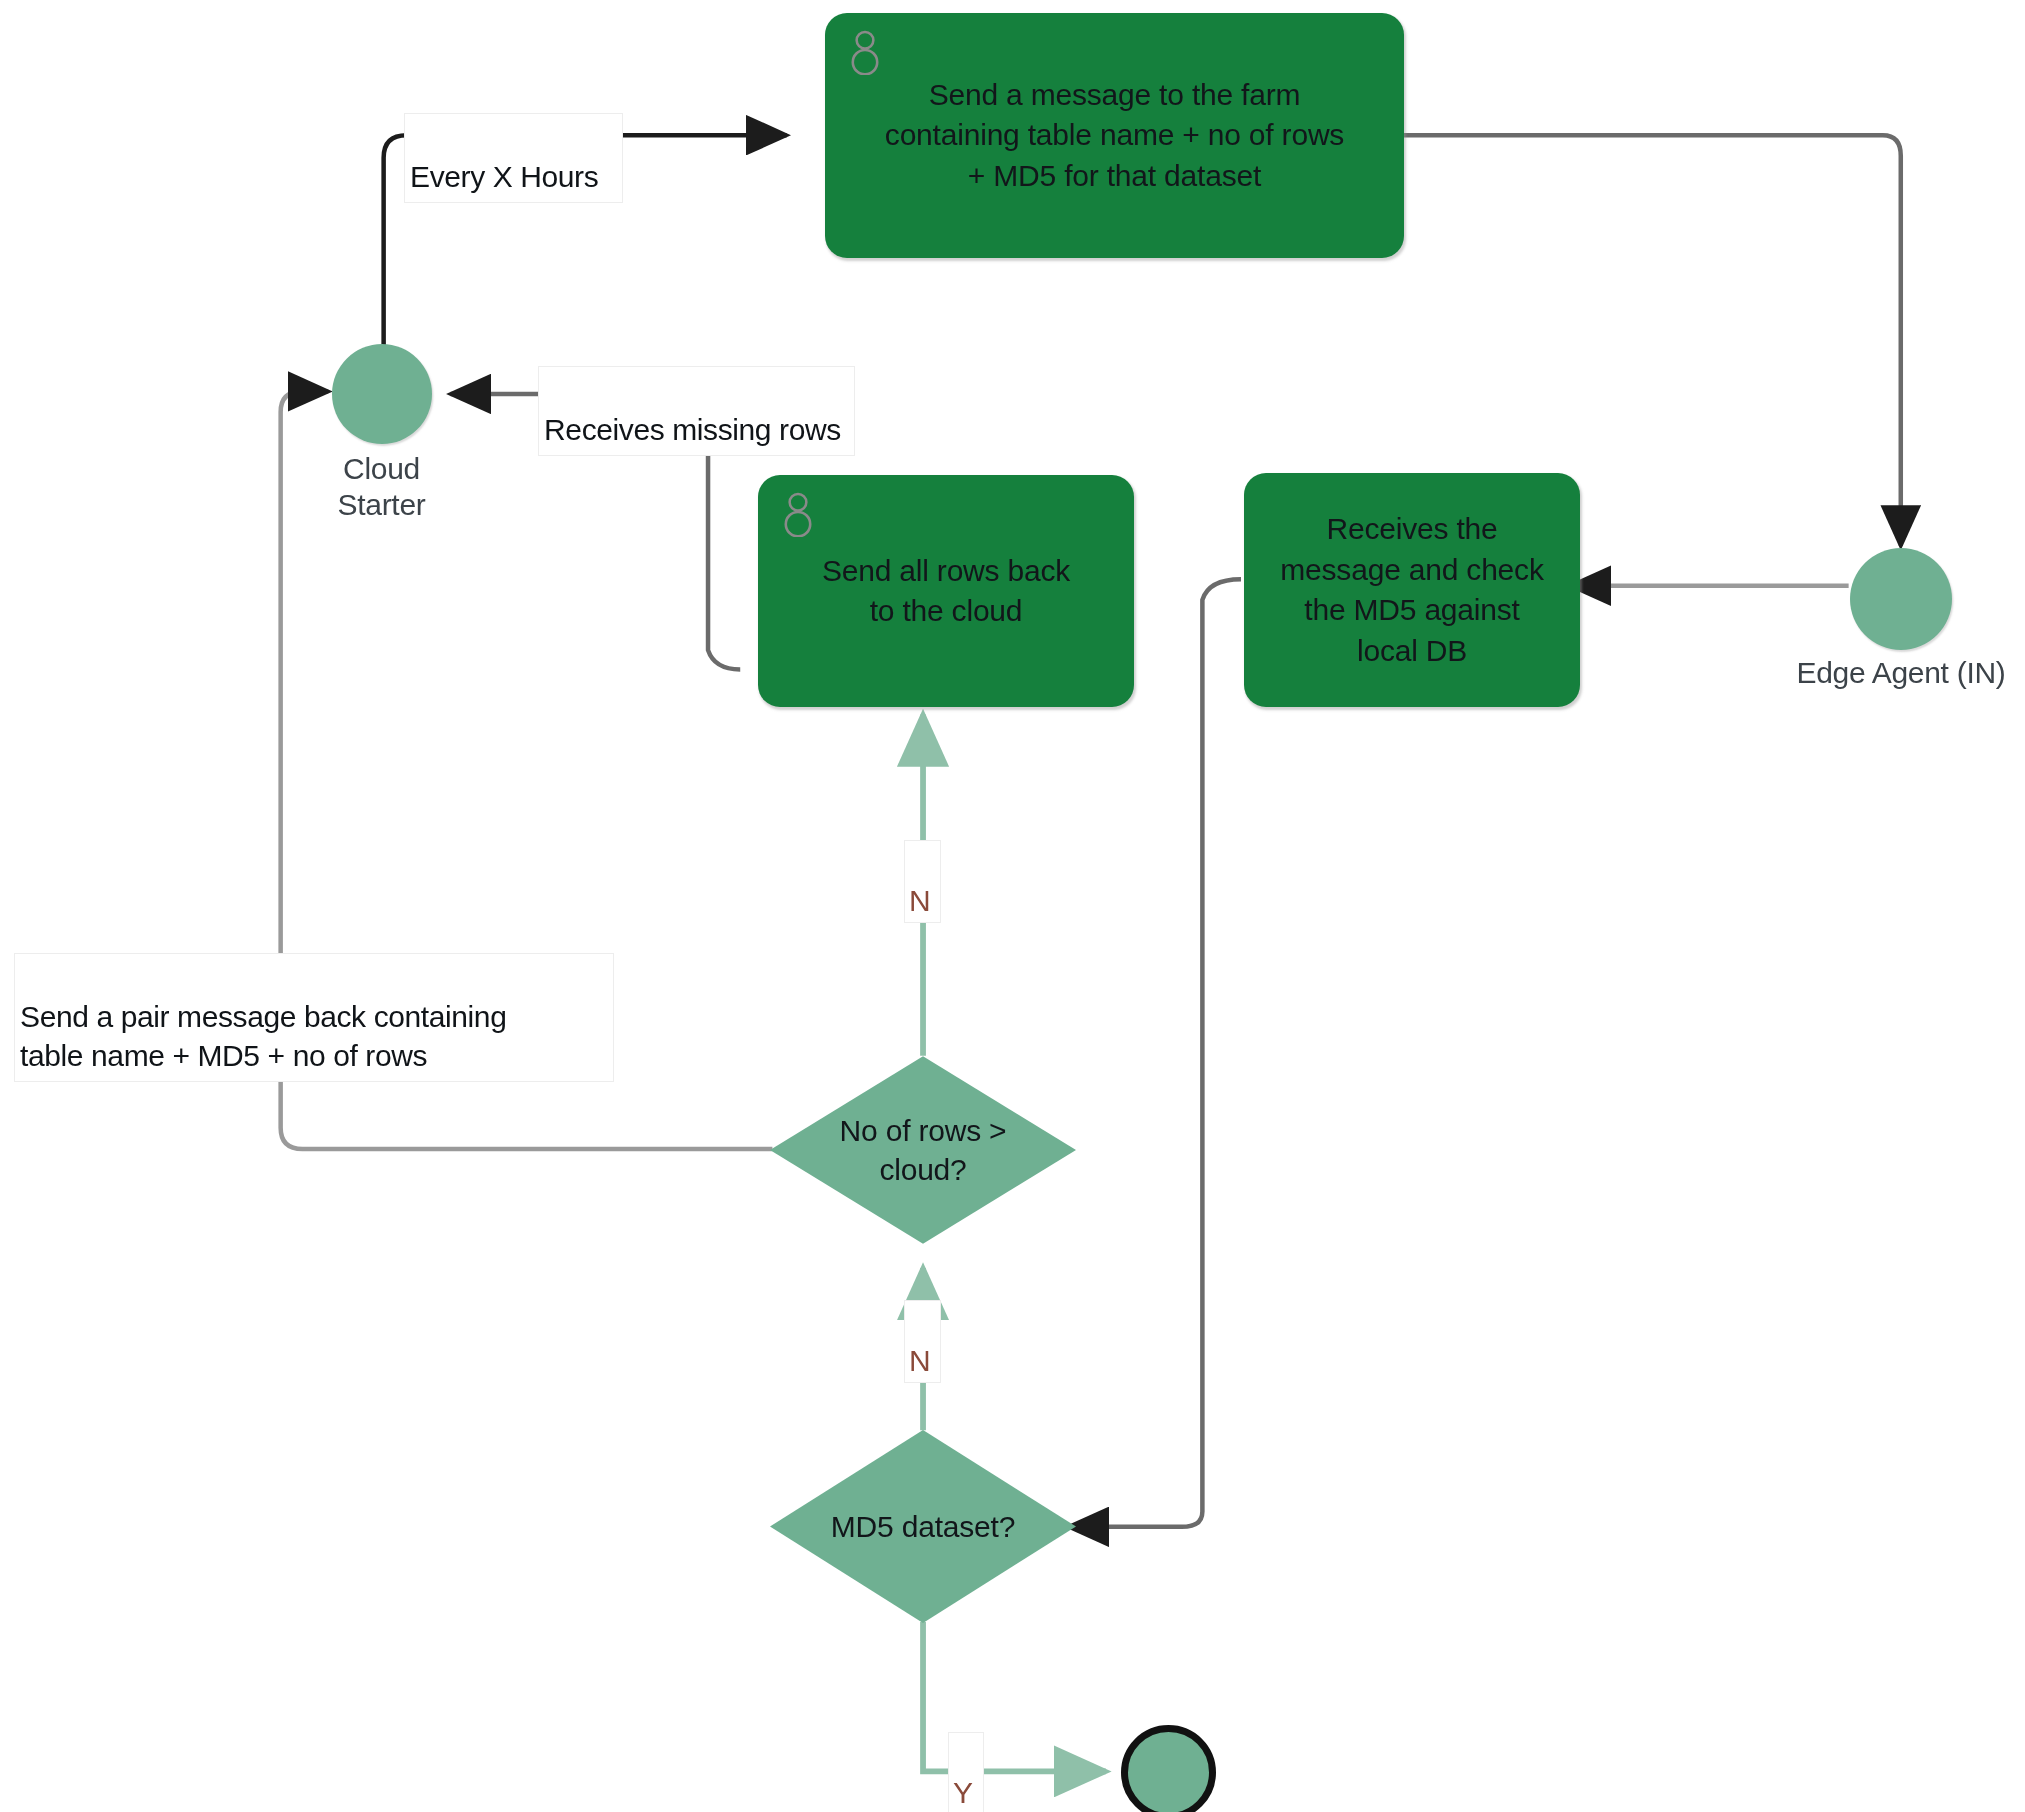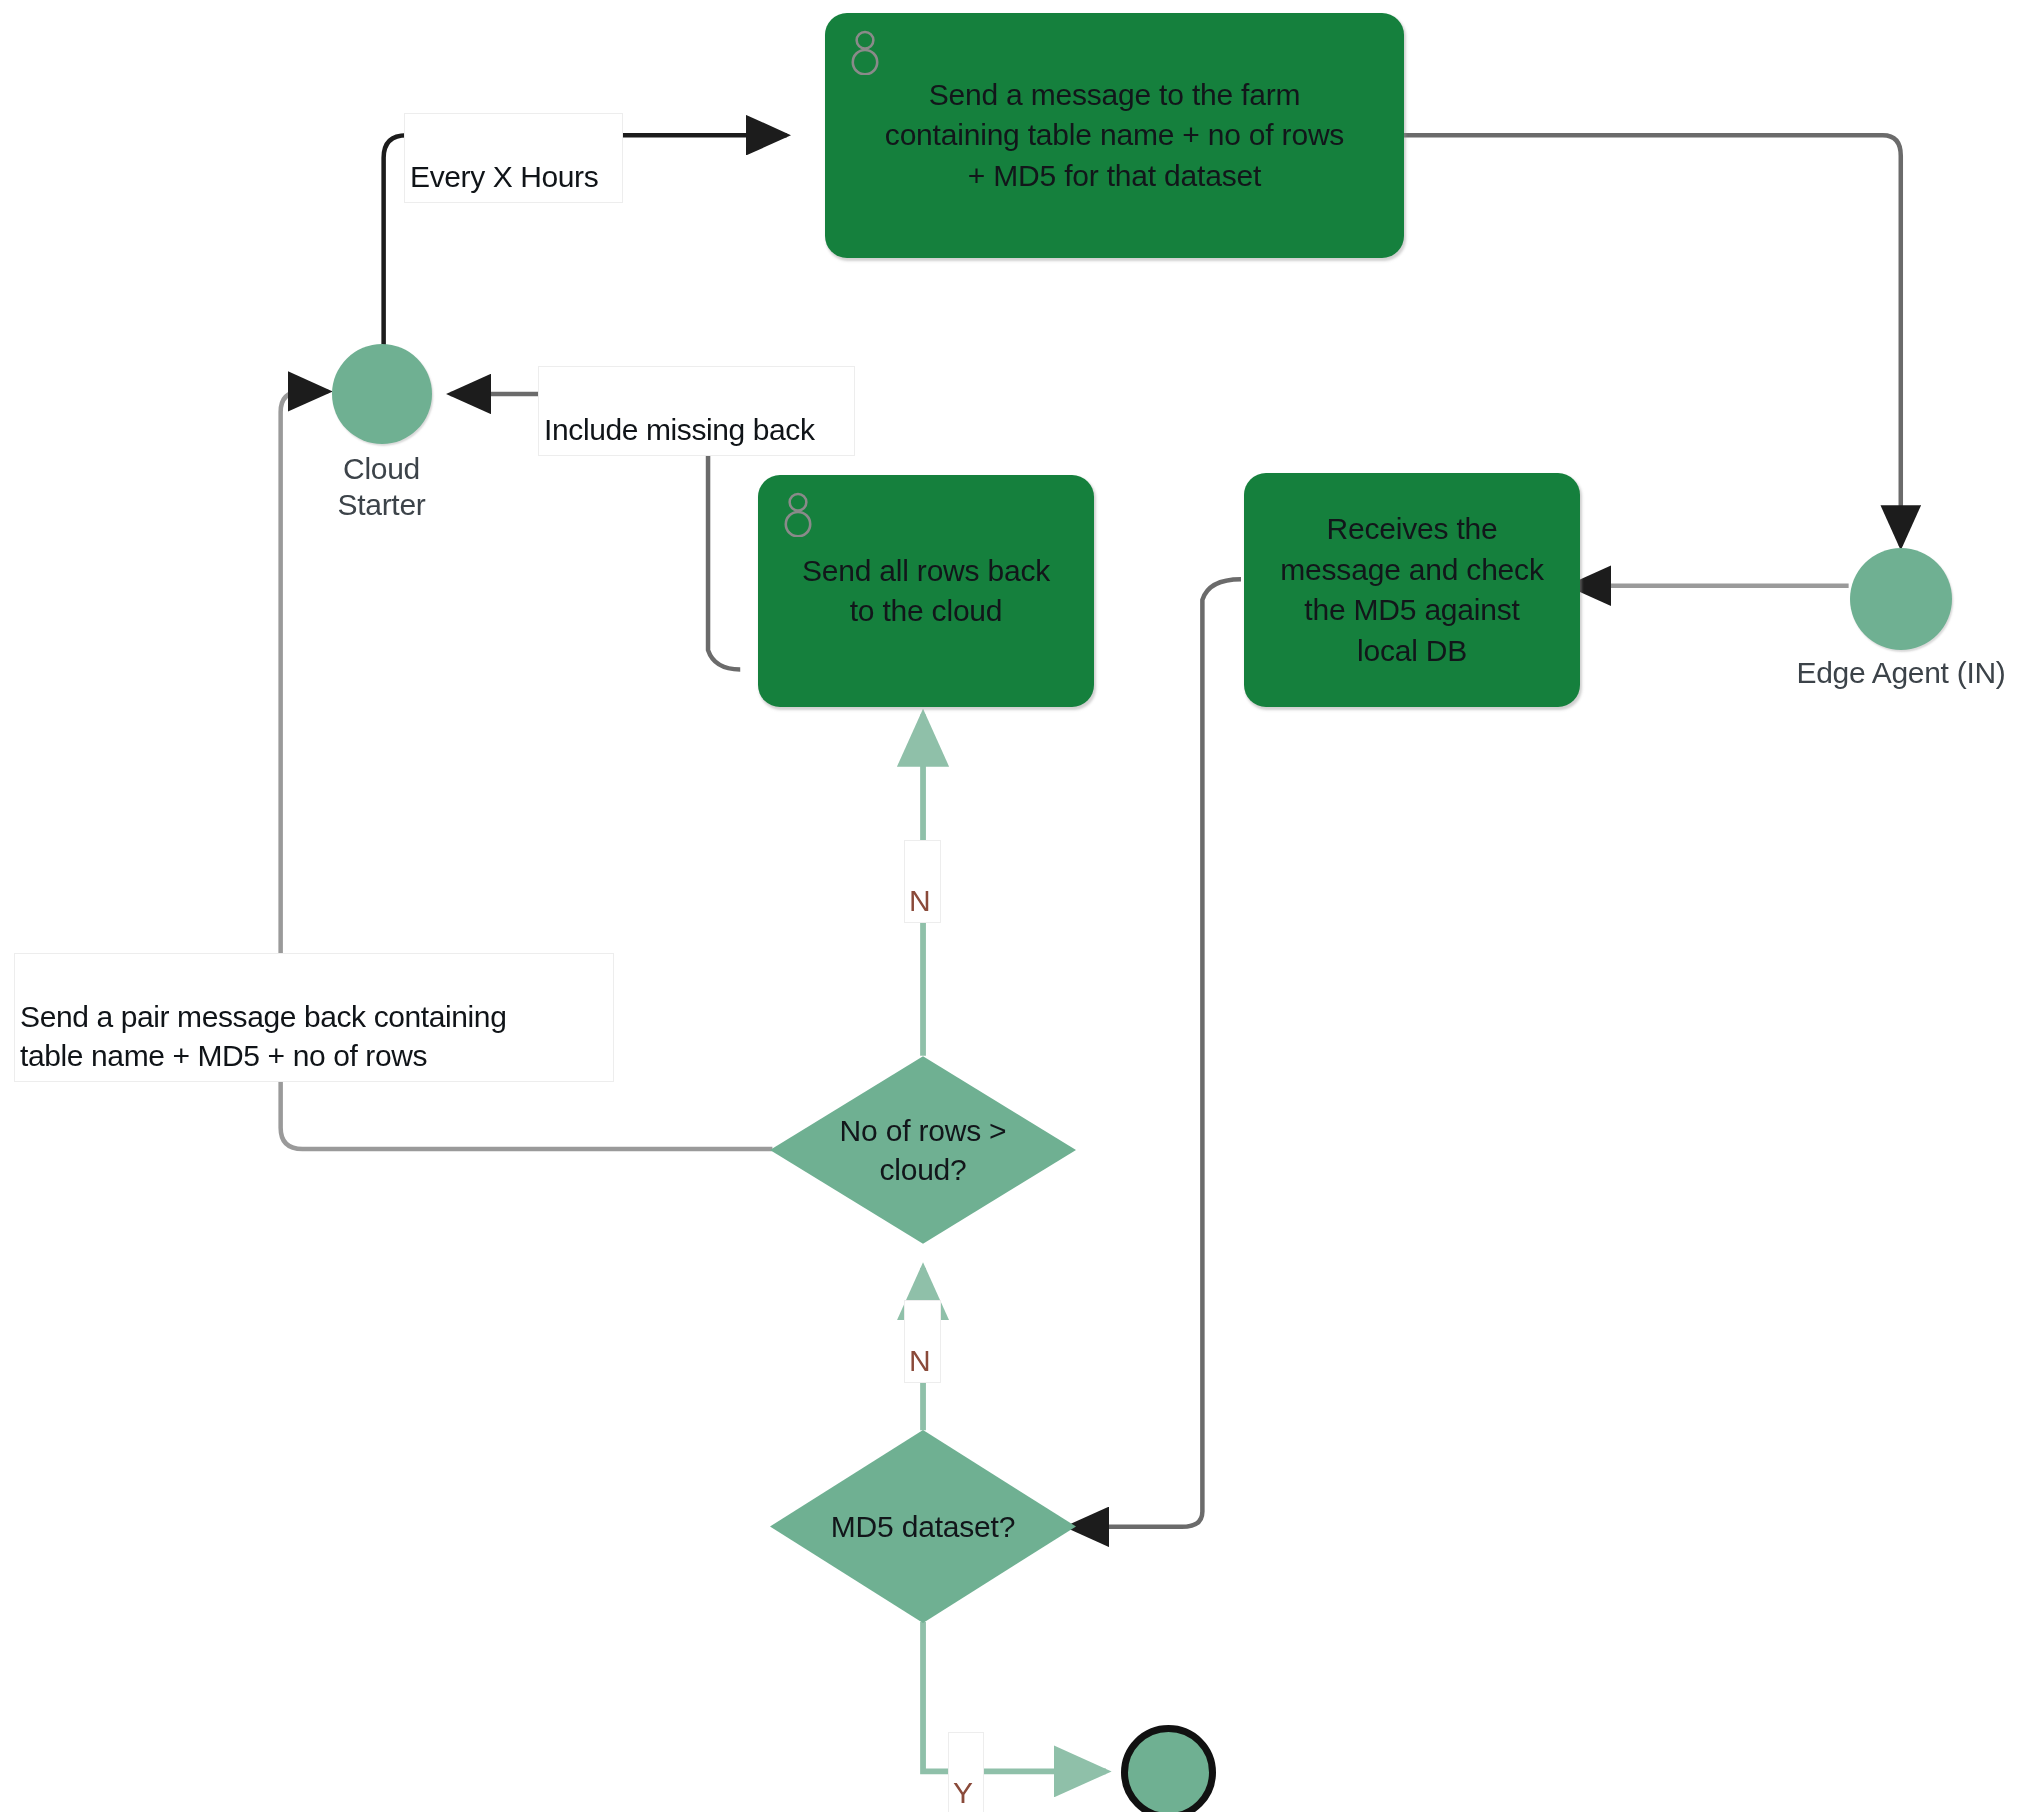--- a/index.html
+++ b/index.html
@@ -177,24 +177,24 @@
 
   <div class="edge-label" style="left:404px; top:113px; width:219px;">
     <span>Every X Hours</span>
   </div>
 
   <div class="node circle" style="left:332px; top:344px; width:100px; height:100px;"></div>
   <div class="node-caption" style="left:285px; top:451px; width:193px;">Cloud
 Starter</div>
 
   <div class="edge-label" style="left:538px; top:366px; width:317px;">
-    <span>Include missing back</span>
-  </div>
-
-  <div class="node task" style="left:758px; top:475px; width:336px; height:232px;text-align:center;">
+    <span>Receives missing rows</span>
+  </div>
+
+  <div class="node task" style="left:758px; top:475px; width:376px; height:232px;text-align:center;">
     <svg class="actor-icon" viewBox="0 0 56 70" xmlns="http://www.w3.org/2000/svg">
       <circle cx="28" cy="16" r="13" fill="none" stroke="#8a8a8a" stroke-width="4"></circle>
       <circle cx="28" cy="50" r="19" fill="none" stroke="#8a8a8a" stroke-width="4"></circle>
     </svg>
     <div class="task-text">
       <div>Send all rows back</div>
       <div>to the cloud</div>
     </div>
   </div>
 

